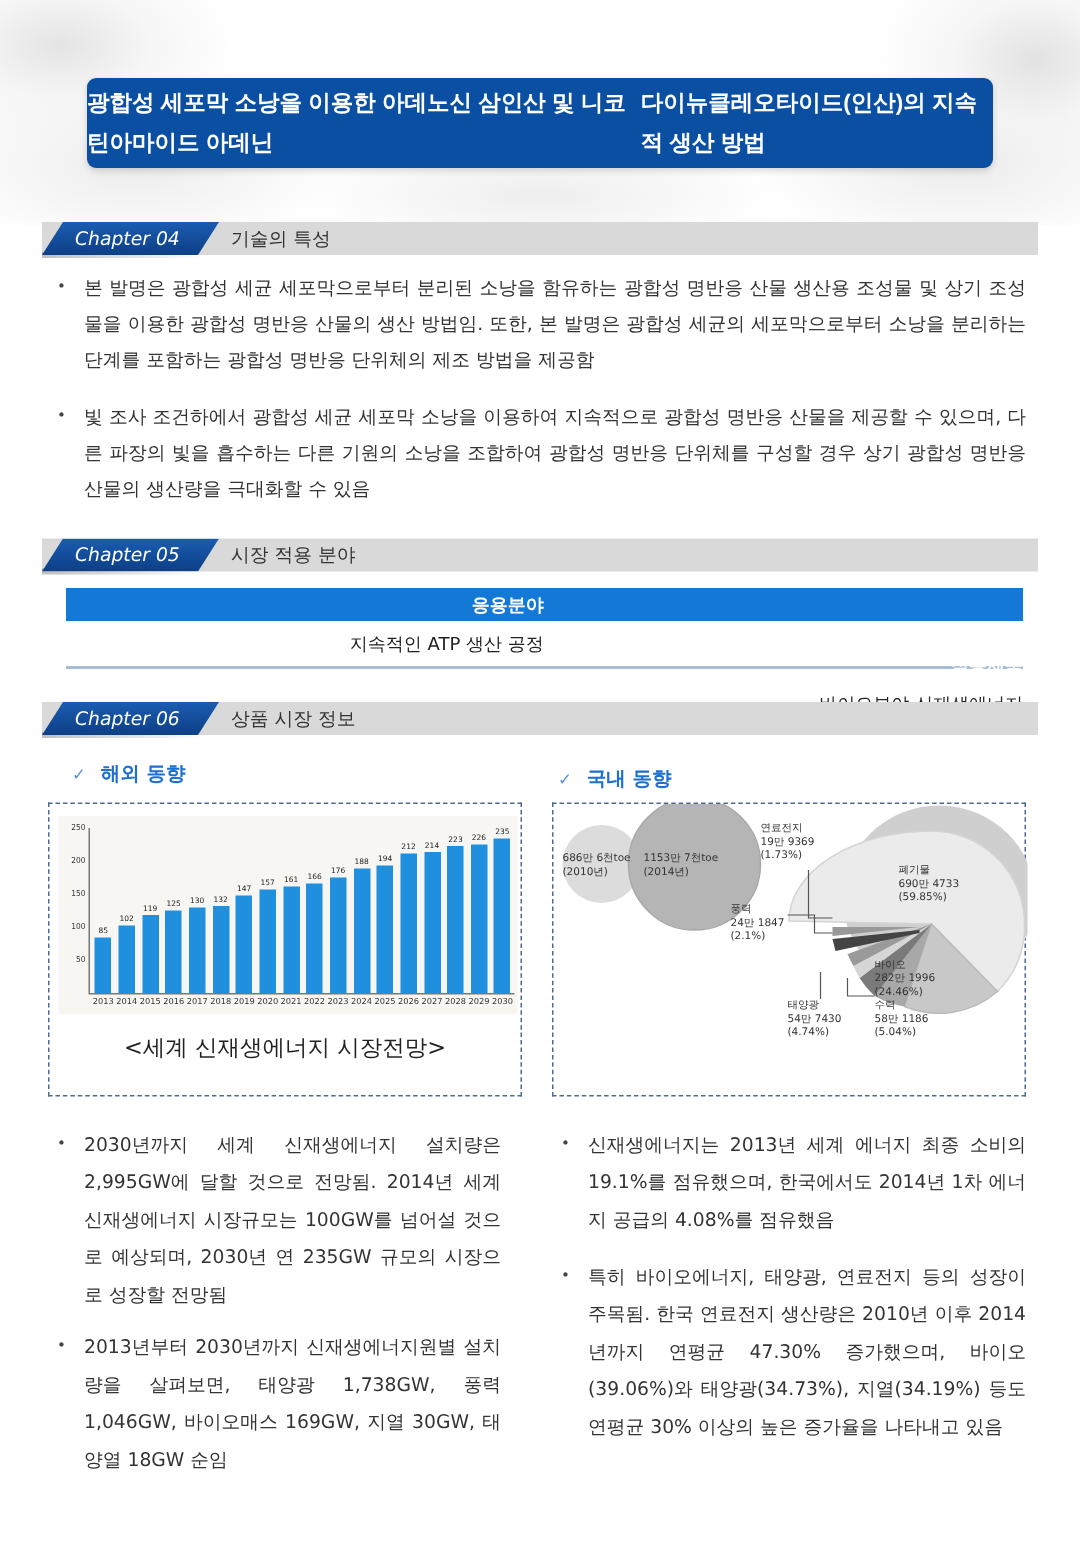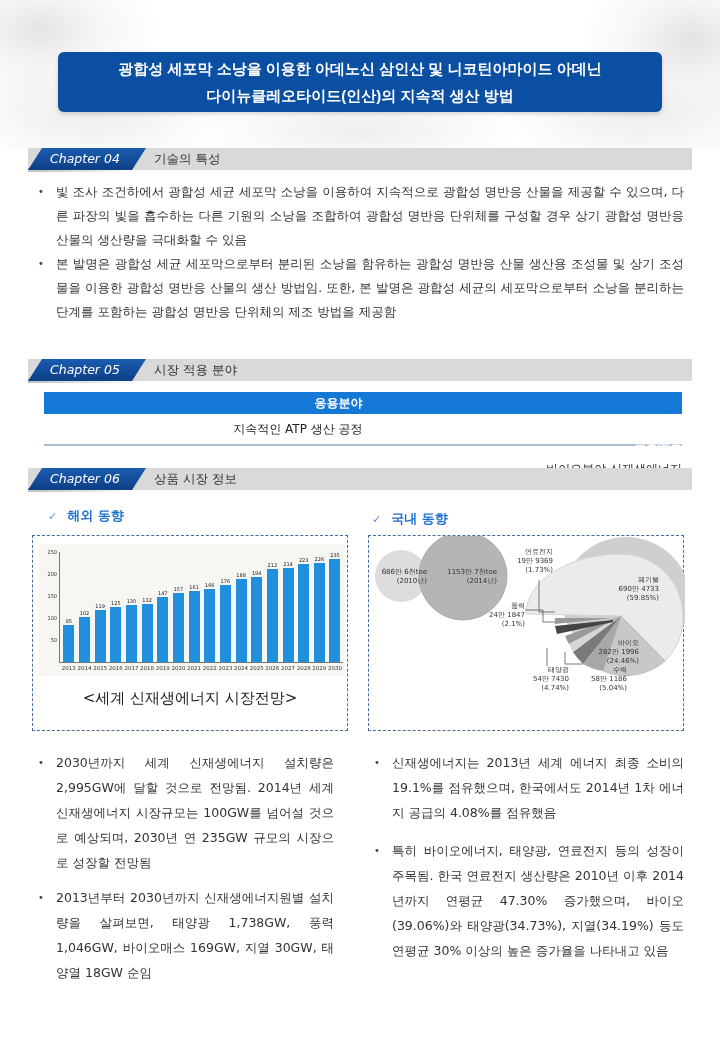--- a/index.html
+++ b/index.html
@@ -10,21 +10,21 @@
     background:
       radial-gradient(ellipse 120px 70px at 40px 30px, #e4e4e4 0%, rgba(240,240,240,0.6) 50%, rgba(255,255,255,0) 100%),
       radial-gradient(ellipse 110px 80px at 690px 40px, #e2e2e2 0%, rgba(240,240,240,0.6) 50%, rgba(255,255,255,0) 100%),
       radial-gradient(ellipse 160px 40px at 360px 130px, #eeeeee 0%, rgba(255,255,255,0) 100%),
       radial-gradient(ellipse 140px 60px at 90px 110px, #ececec 0%, rgba(255,255,255,0) 100%),
       radial-gradient(ellipse 140px 60px at 640px 110px, #ececec 0%, rgba(255,255,255,0) 100%);
   }
   .title-box {
     position: absolute; left: 58px; top: 52px; width: 604px; height: 60px;
     background: #0b4fa3; border-radius: 6px; color: #fff;
-    display: flex; flex-direction: column; align-items: center; justify-content: center;
+    display: flex; flex-direction: row; align-items: center; justify-content: center;
     font-family: "Liberation Sans", sans-serif; font-weight: bold; font-size: 15px; line-height: 27px;
     box-shadow: 0 2px 4px rgba(0,0,0,0.15);
   }
   .chapter {
     position: absolute; left: 28px; width: 664px; height: 22px;
     background: #d9d9d9;
   }
   .chapter .tab {
     position: absolute; left: 0; top: 0; height: 22px; width: 118px;
     background: linear-gradient(180deg, #1b5cb0 0%, #0c3f86 100%);
@@ -64,41 +64,41 @@
   .yaxis-line { position: absolute; left: 20px; top: 8px; width: 1px; height: 110px; background: #777; }
   .xaxis-line { position: absolute; left: 20px; top: 118px; width: 284px; height: 1px; background: #777; }
   .ytick { position: absolute; left: 0; width: 18px; text-align: right; font-size: 5.5px; color: #333; font-family: "DejaVu Sans Condensed", "DejaVu Sans", sans-serif; }
   .bars { position: absolute; left: 22px; top: 8px; width: 282px; height: 110px; display: flex; align-items: flex-end; justify-content: space-around; }
   .bar-col { position: relative; width: 11px; display: flex; flex-direction: column; align-items: center; }
   .bar { width: 11px; background: #1f8fde; }
   .bar-val { font-size: 5px; color: #222; margin-bottom: 1px; white-space: nowrap; }
   .xlabels { position: absolute; left: 22px; top: 121px; width: 282px; display: flex; justify-content: space-around; }
   .xlabels span { font-size: 5.5px; color: #333; width: 14px; text-align: center; }
 
-  .pie-label { position: absolute; font-size: 7px; line-height: 9px; text-align: right; color: #333; white-space: nowrap; }
+  .pie-label { position: absolute; font-size: 7px; line-height: 9px; text-align: left; color: #333; white-space: nowrap; }
 </style>
 </head>
 <body>
 
 <div class="clouds"></div>
 
 <div class="title-box">
   <div>광합성 세포막 소낭을 이용한 아데노신 삼인산 및 니코틴아마이드 아데닌</div>
   <div>다이뉴클레오타이드(인산)의 지속적 생산 방법</div>
 </div>
 
 <div class="chapter" style="top:148px;">
   <div class="tab-shadow"></div>
   <div class="tab">Chapter 04</div>
   <div class="label">기술의 특성</div>
 </div>
 
 <div class="bullet-block justify" style="left:28px; top:180px; width:656px;">
+  <div class="bullet" style="margin-bottom:14px;">본 발명은 광합성 세균 세포막으로부터 분리된 소낭을 함유하는 광합성 명반응 산물 생산용 조성물 및 상기 조성물을 이용한 광합성 명반응 산물의 생산 방법임. 또한, 본 발명은 광합성 세균의 세포막으로부터 소낭을 분리하는 단계를 포함하는 광합성 명반응 단위체의 제조 방법을 제공함</div>
   <div class="bullet">빛 조사 조건하에서 광합성 세균 세포막 소낭을 이용하여 지속적으로 광합성 명반응 산물을 제공할 수 있으며, 다른 파장의 빛을 흡수하는 다른 기원의 소낭을 조합하여 광합성 명반응 단위체를 구성할 경우 상기 광합성 명반응 산물의 생산량을 극대화할 수 있음</div>
-  <div class="bullet" style="margin-bottom:14px;">본 발명은 광합성 세균 세포막으로부터 분리된 소낭을 함유하는 광합성 명반응 산물 생산용 조성물 및 상기 조성물을 이용한 광합성 명반응 산물의 생산 방법임. 또한, 본 발명은 광합성 세균의 세포막으로부터 소낭을 분리하는 단계를 포함하는 광합성 명반응 단위체의 제조 방법을 제공함</div>
 </div>
 
 <div class="chapter" style="top:359px;">
   <div class="tab-shadow"></div>
   <div class="tab">Chapter 05</div>
   <div class="label">시장 적용 분야</div>
 </div>
 
 <div class="table">
   <div class="row head">

